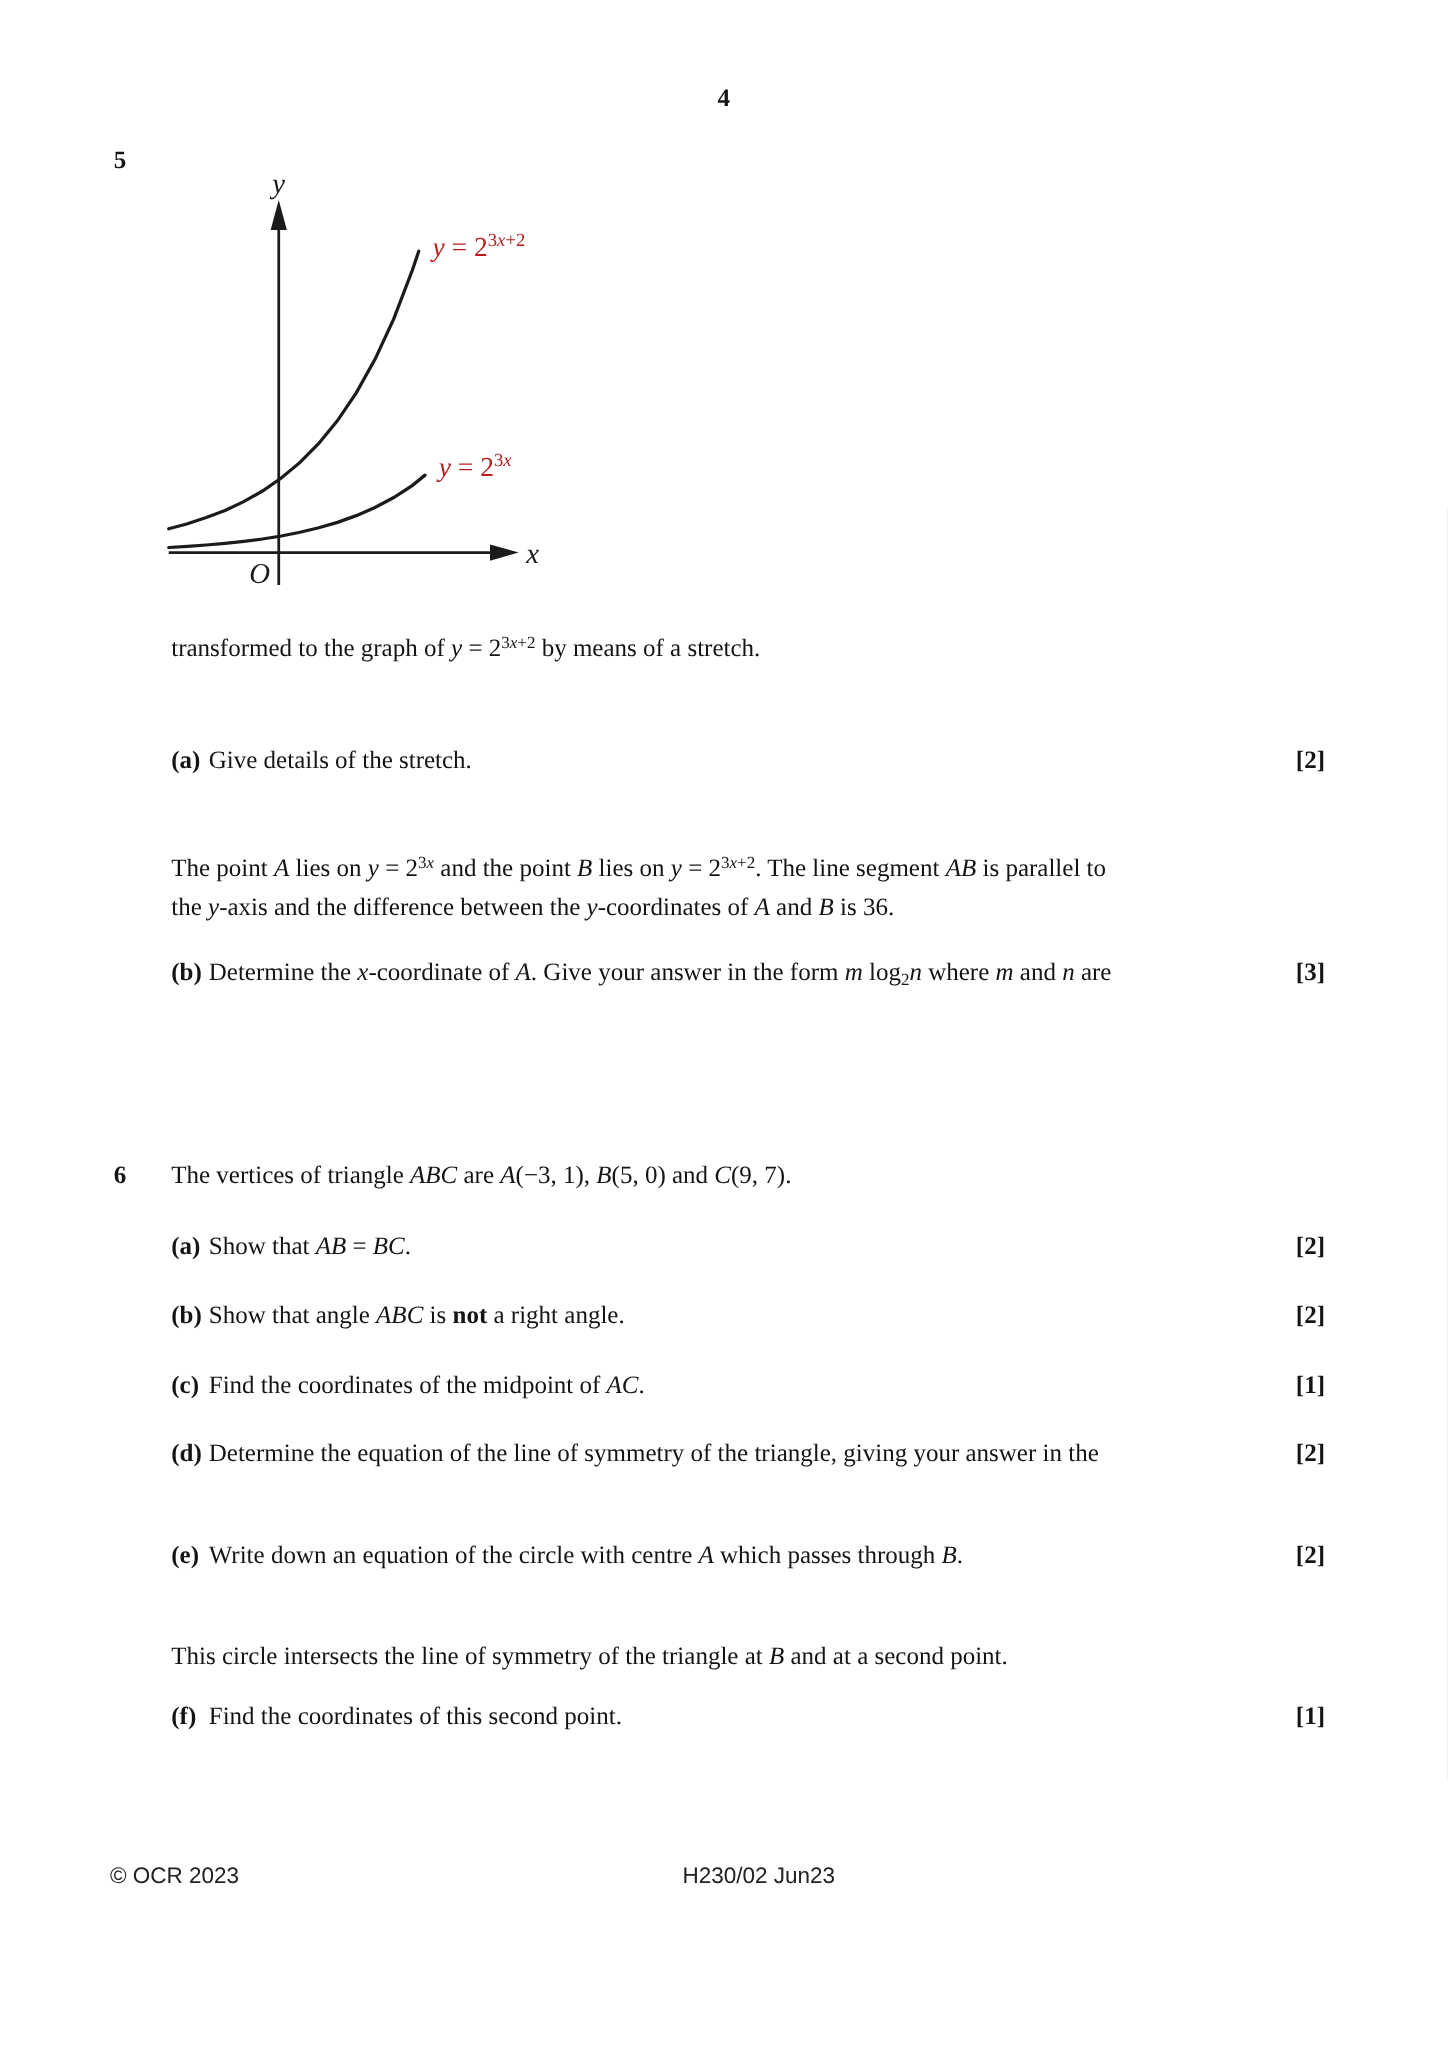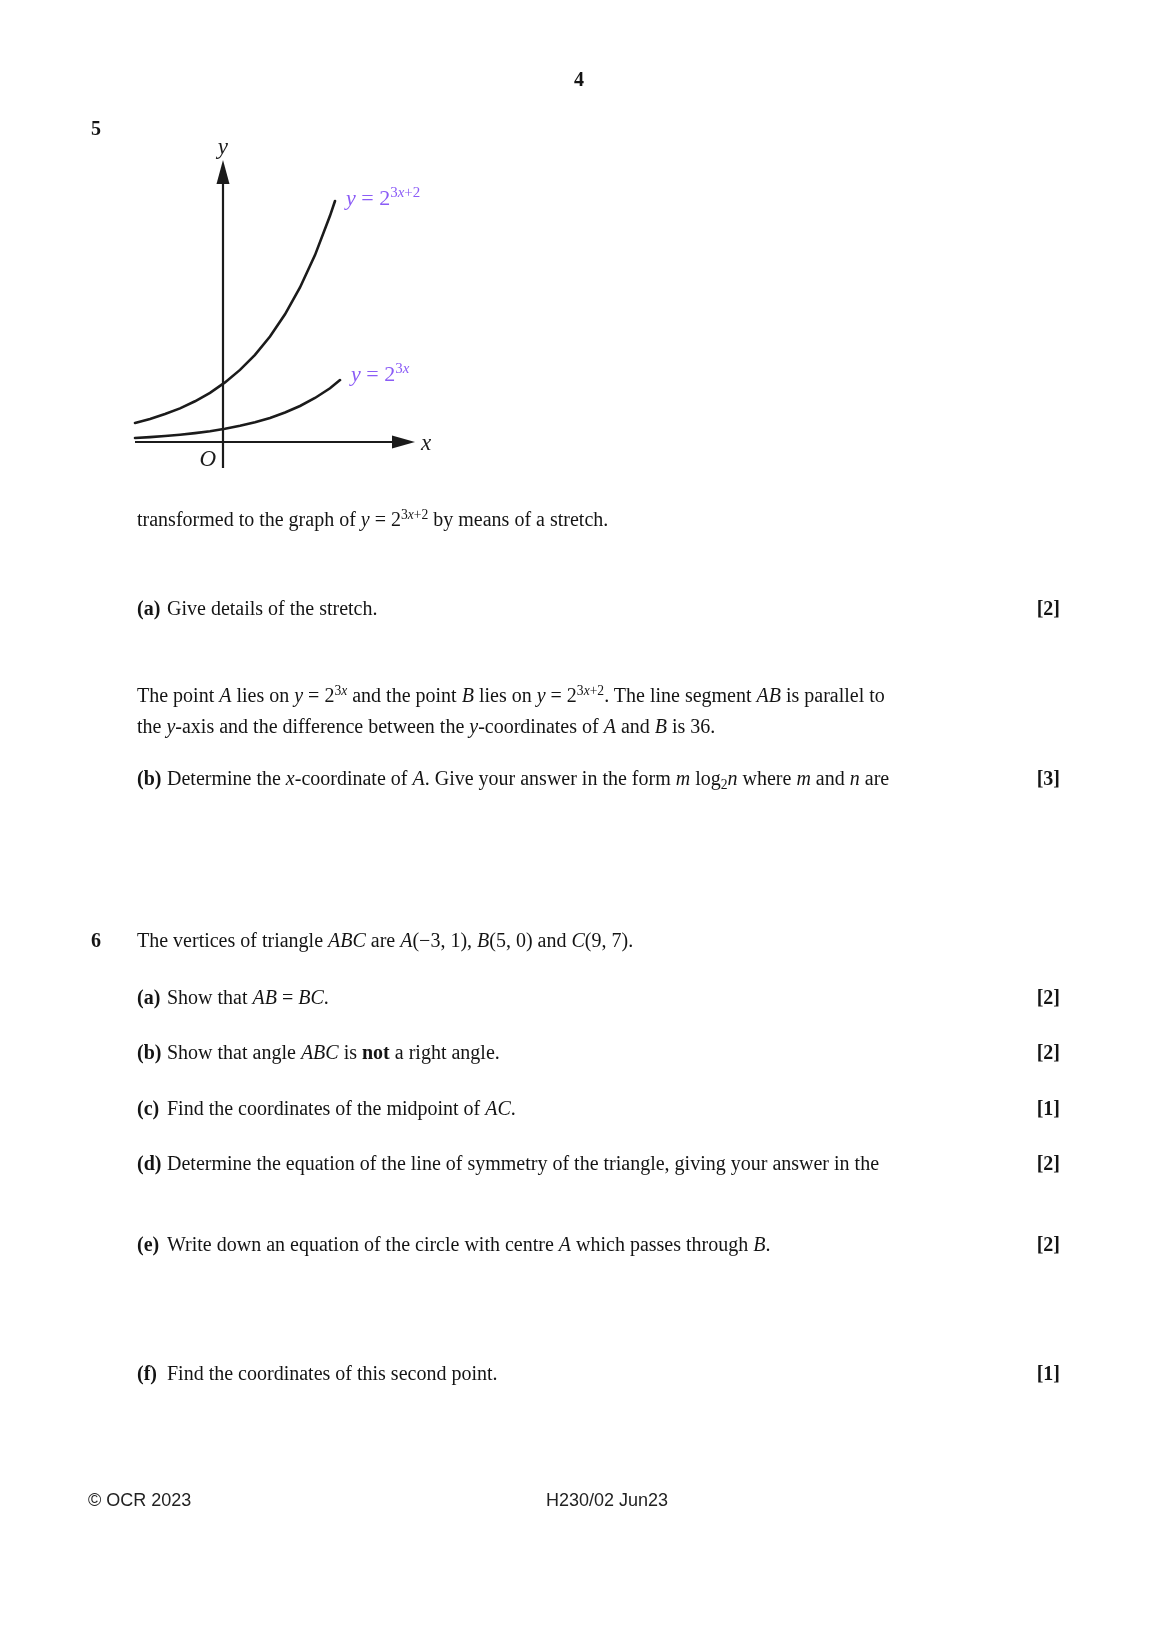--- a/index.html
+++ b/index.html
@@ -22,21 +22,21 @@
   .marks{position:absolute;right:0;bottom:0;font-weight:bold;}
   sup{font-size:68%;line-height:0;position:relative;top:-0.55em;vertical-align:baseline;}
   sub{font-size:68%;line-height:0;position:relative;top:0.28em;vertical-align:baseline;}
   
   .graph{left:133px;top:140px;width:380px;height:340px;}
   .graph svg{position:absolute;left:0;top:0;}
   .graph .stroke{stroke:#1b1b1b;fill:none;}
   .graph .fill{fill:#1b1b1b;stroke:none;}
   .axis-label{font-family:"Liberation Serif","DejaVu Serif",serif;font-style:italic;font-size:23px;fill:#1b1b1b;}
   .curve-label{
-    position:absolute;font-size:22px;line-height:24px;white-space:nowrap;color:#8b5cf6;text-align:right;
+    position:absolute;font-size:22px;line-height:24px;white-space:nowrap;color:#b91c1c;text-align:right;
   }
   .footer{top:1492px;font-family:"Liberation Sans","DejaVu Sans",sans-serif;font-size:18px;line-height:16px;color:#222;}
   .footer-left{left:88px;}
   .footer-center{left:0;width:100%;text-align:center;margin-left:28px;}
 </style>
 </head>
 <body>
 
 <div class="page">
 
@@ -124,20 +124,23 @@
   </div>
 
   <div class="abs part" style="top:1229px">
     <span class="plabel">(e)</span>
     <div class="ptext">
       <div>Write down an equation of the circle with centre <i>A</i> which passes through <i>B</i>.</div>
     </div>
     <span class="marks">[2]</span>
   </div>
 
+  <div class="abs para" style="top:1310px">
+    <div>This circle intersects the line of symmetry of the triangle at <i>B</i> and at a second point.</div>
+  </div>
 
   <div class="abs part" style="top:1358px">
     <span class="plabel">(f)</span>
     <div class="ptext">
       <div>Find the coordinates of this second point.</div>
     </div>
     <span class="marks">[1]</span>
   </div>
 
   <div class="abs footer footer-center">H230/02 Jun23</div>

